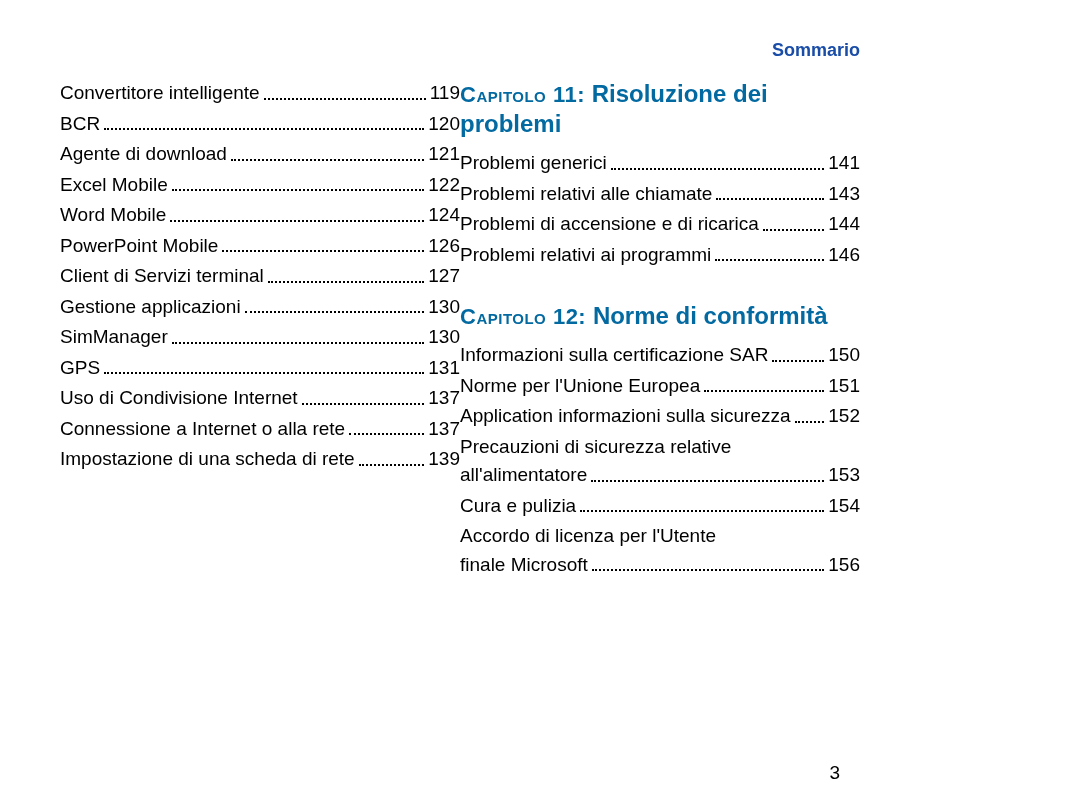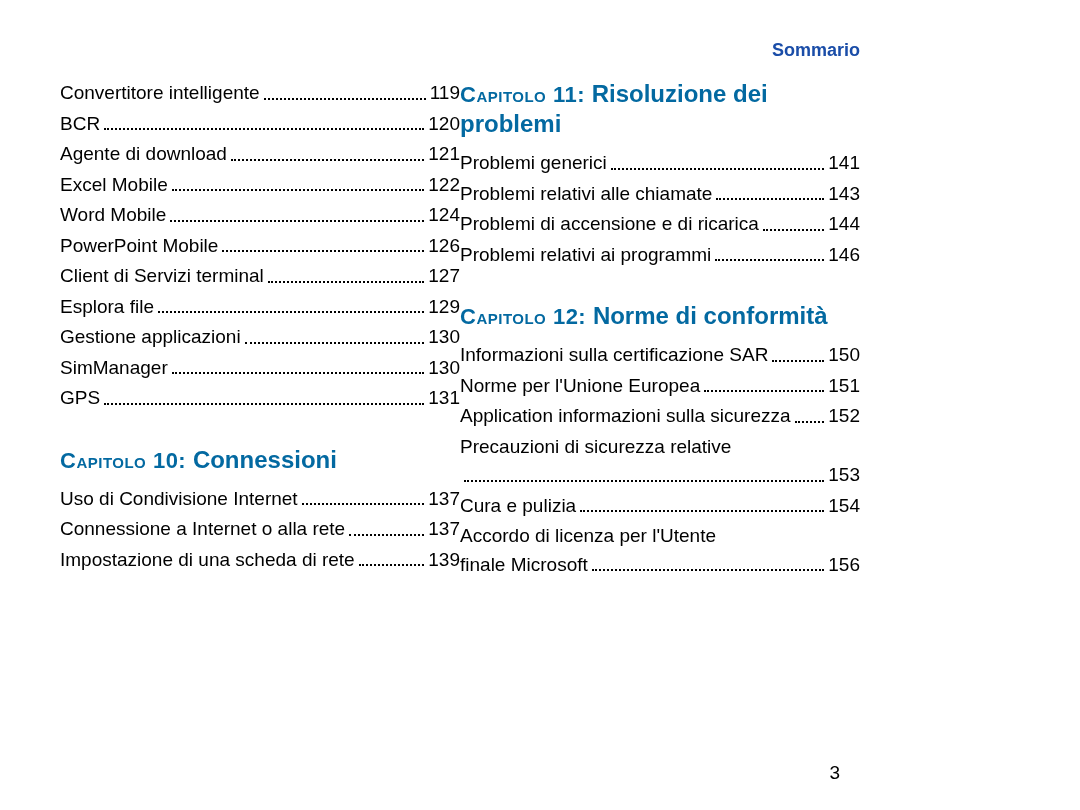--- a/index.html
+++ b/index.html
@@ -106,44 +106,35 @@
         <span class="label">PowerPoint Mobile</span>
         <span class="dots"></span>
         <span class="page-num">126</span>
       </div>
       <div class="toc-entry">
         <span class="label">Client di Servizi terminal</span>
         <span class="dots"></span>
         <span class="page-num">127</span>
       </div>
       <div class="toc-entry">
-        <span class="label">Esplora file</span>
-        <span class="dots"></span>
-        <span class="page-num">129</span>
-      </div>
-      <div class="toc-entry">
         <span class="label">Gestione applicazioni</span>
         <span class="dots"></span>
         <span class="page-num">130</span>
       </div>
       <div class="toc-entry">
         <span class="label">SimManager</span>
         <span class="dots"></span>
         <span class="page-num">130</span>
       </div>
       <div class="toc-entry">
         <span class="label">GPS</span>
         <span class="dots"></span>
         <span class="page-num">131</span>
       </div>
 
-      <div class="chapter">
-        <span class="cap">Capitolo 10:</span>
-        <span>Connessioni</span>
-      </div>
 
       <div class="toc-entry">
         <span class="label">Uso di Condivisione Internet</span>
         <span class="dots"></span>
         <span class="page-num">137</span>
       </div>
       <div class="toc-entry">
         <span class="label">Connessione a Internet o alla rete</span>
         <span class="dots"></span>
         <span class="page-num">137</span>
@@ -200,20 +191,21 @@
       </div>
       <div class="toc-entry">
         <span class="label">Application informazioni sulla sicurezza</span>
         <span class="dots"></span>
         <span class="page-num">152</span>
       </div>
 
       <div class="toc-entry multi">
         <div class="label">Precauzioni di sicurezza relative</div>
         <div class="row2">
+          <span class="label">all'alimentatore</span>
           <span class="dots"></span>
           <span class="page-num">153</span>
         </div>
       </div>
 
       <div class="toc-entry">
         <span class="label">Cura e pulizia</span>
         <span class="dots"></span>
         <span class="page-num">154</span>
       </div>

